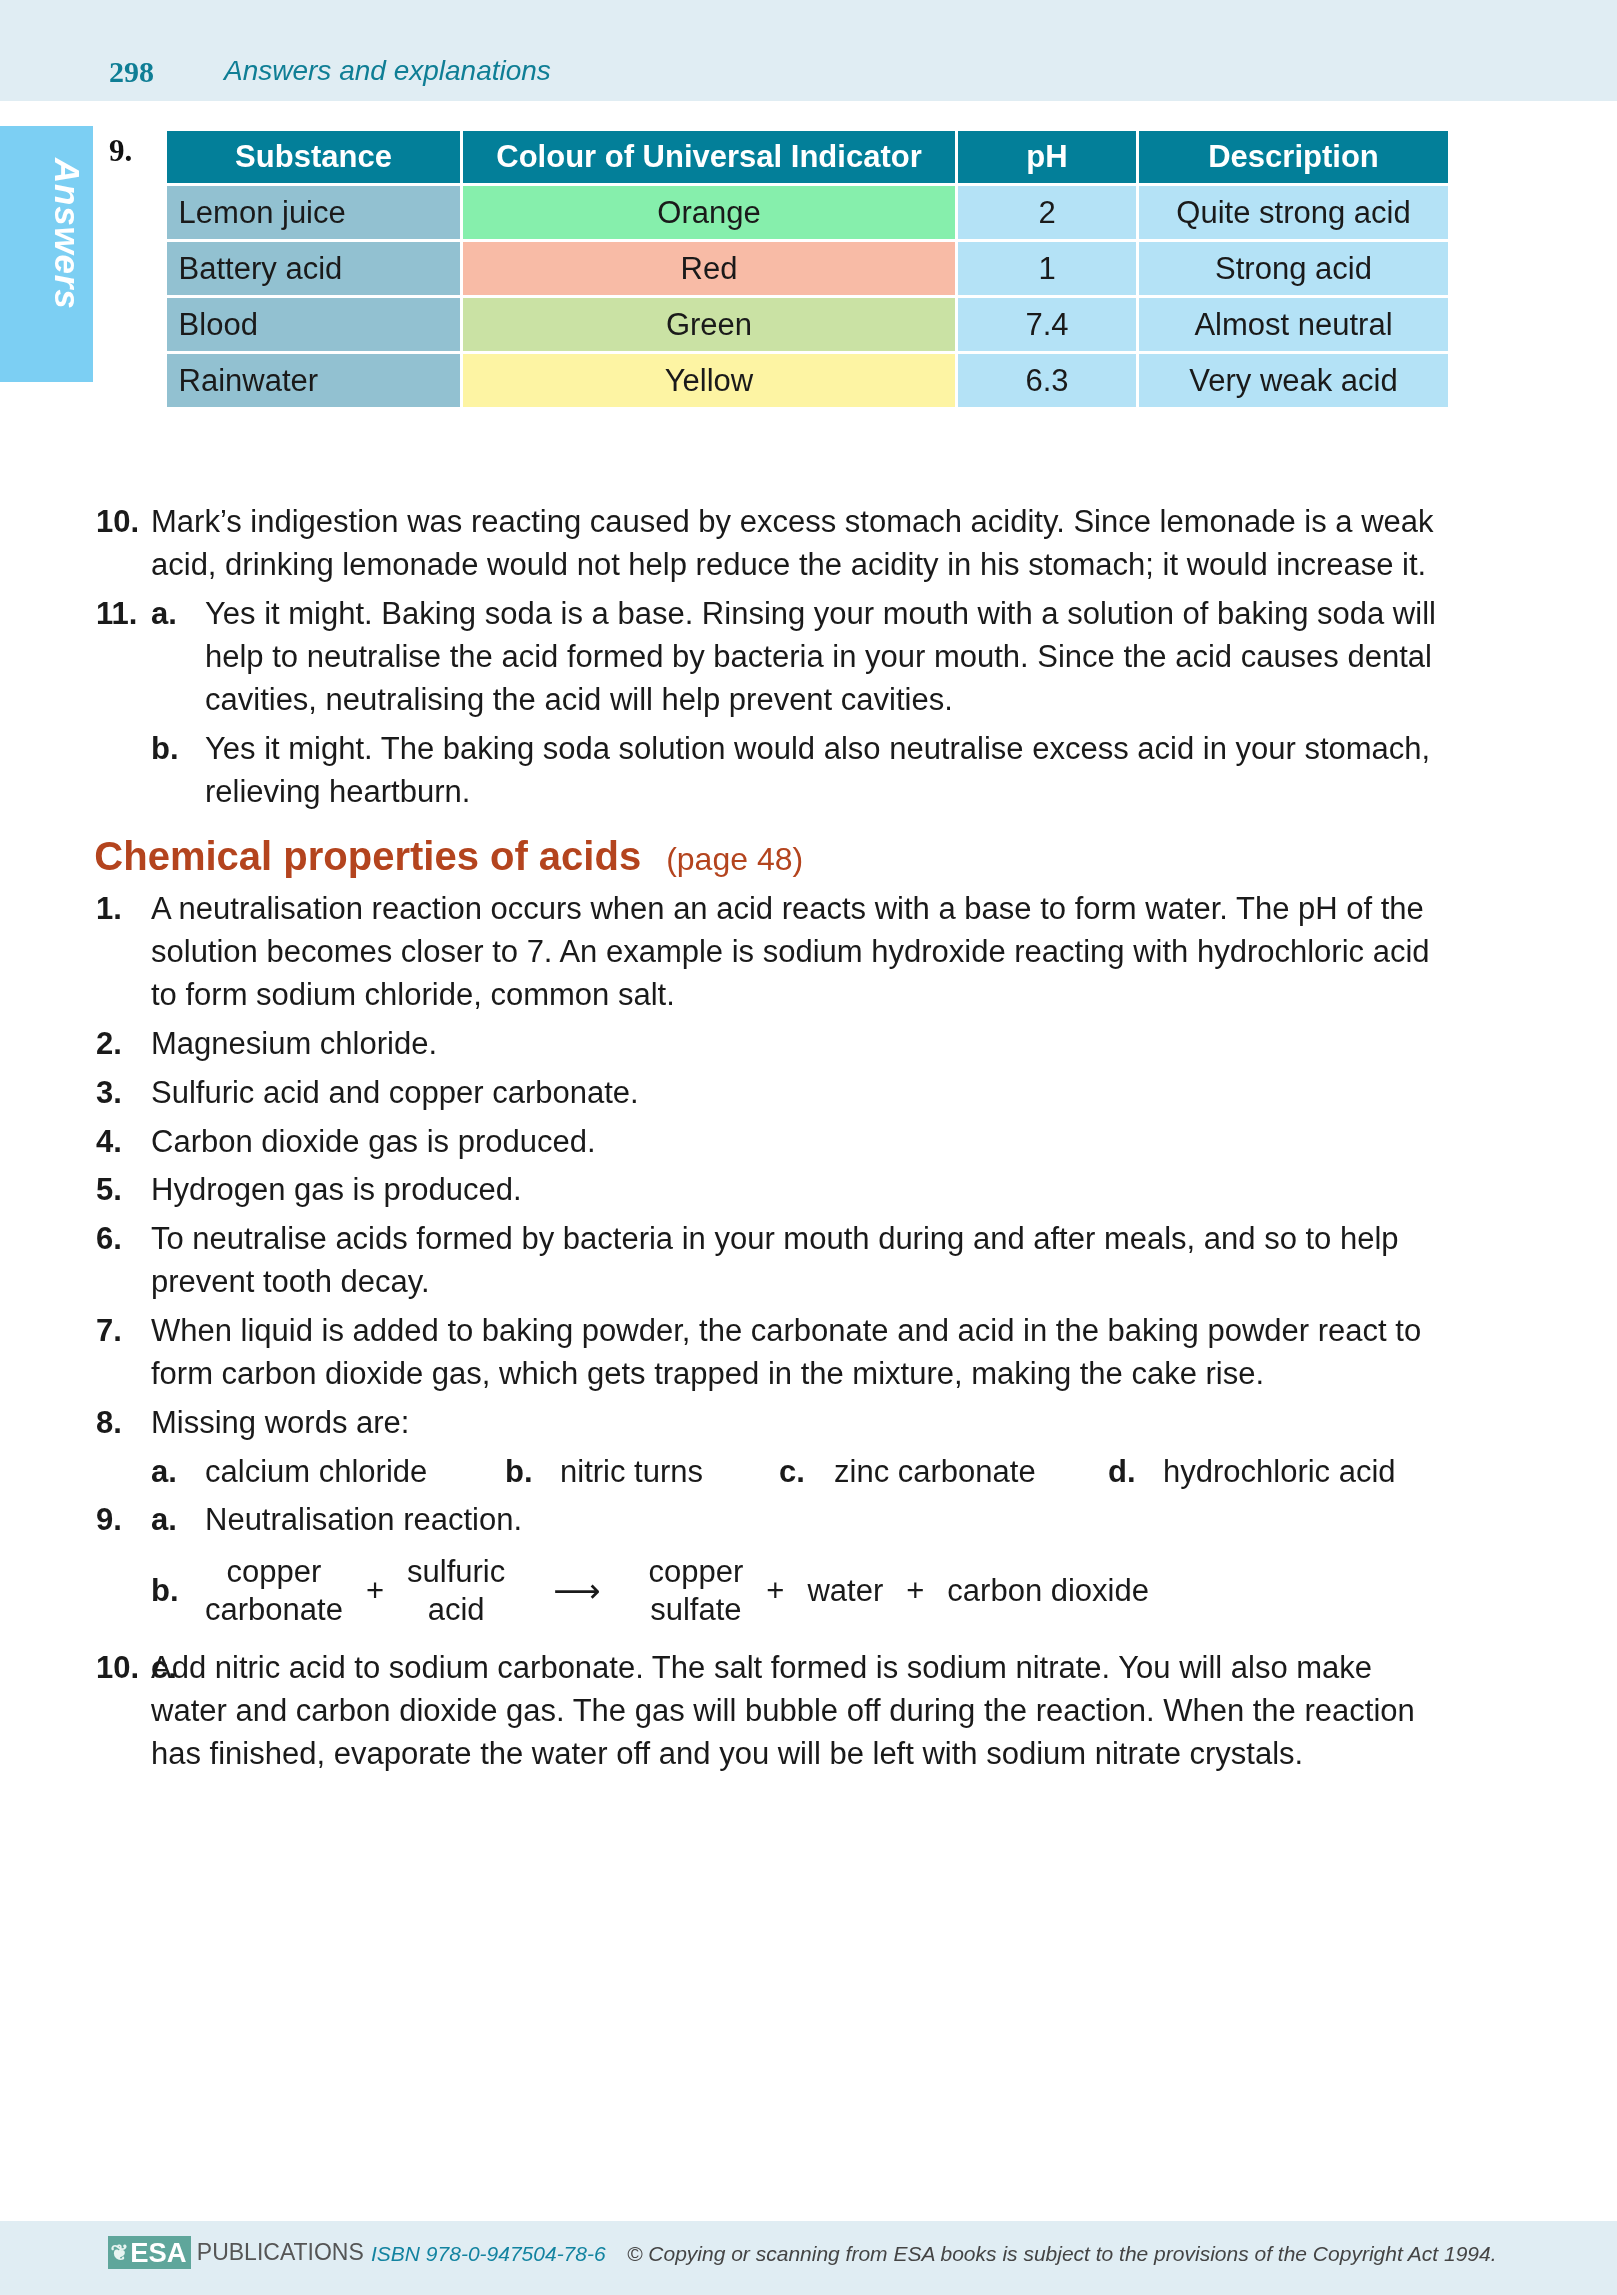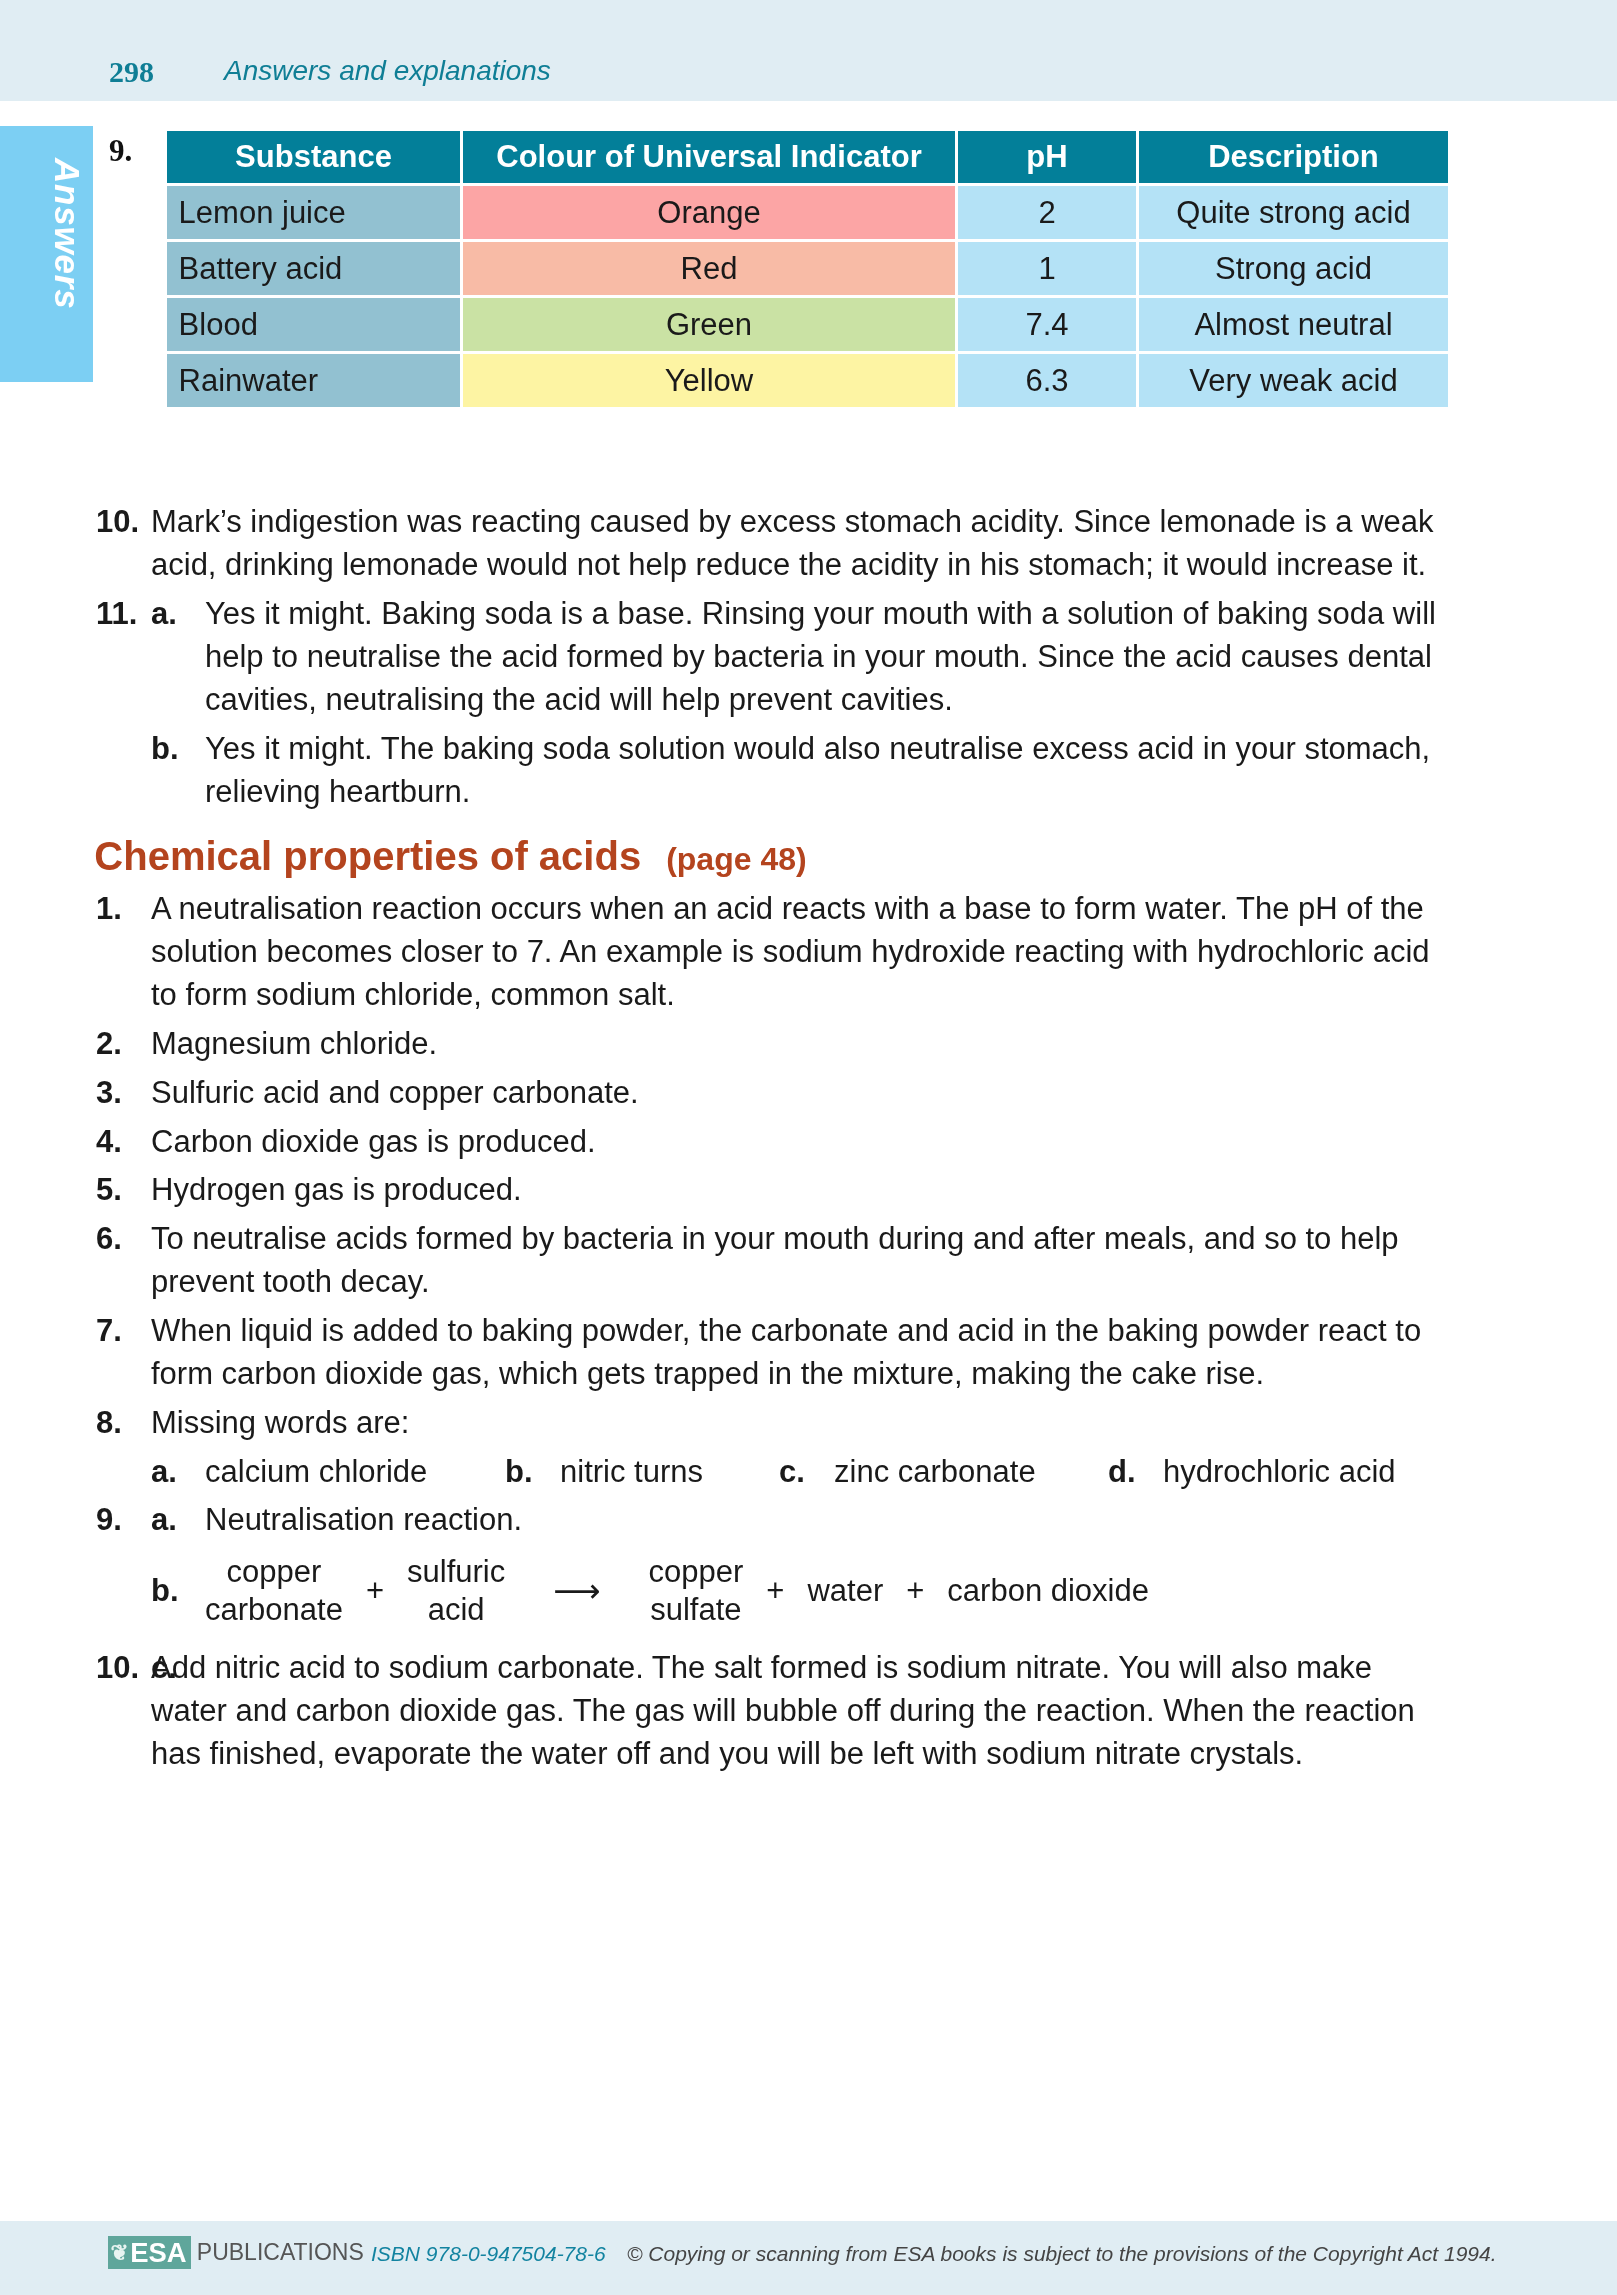--- a/index.html
+++ b/index.html
@@ -55,21 +55,21 @@
   .item .num {
     position: absolute; left: 0; top: 0; font-weight: bold;
   }
   .sub-item { position: relative; padding-left: 109px; margin-bottom: 5.8px; }
   .sub-item .num { position: absolute; left: 0; top: 0; font-weight: bold; }
   .sub-item .letter { position: absolute; left: 55px; top: 0; font-weight: bold; }
   .section-heading {
     font-size: 40px; font-weight: bold; color: #b4441e; margin: 18.3px 0 3.3px -1.7px;
     line-height: 50px;
   }
-  .section-heading .pageref { font-weight: bold; font-size: 32px; color: #b4441e; margin-left: 25px; }
+  .section-heading .pageref { font-weight: normal; font-size: 32px; color: #b4441e; margin-left: 25px; }
   .words-row { display: flex; padding-left: 55px; margin-bottom: 5.8px; }
   .words-row .w { display: flex; }
   .words-row .w .letter { font-weight: bold; width: 54px; }
   .equation {
     display: flex; align-items: center; padding-left: 55px; margin: 11.6px 0 16.6px 0;
     line-height: 38px;
   }
   .equation .letter { font-weight: bold; width: 54px; }
   .eq-term { text-align: center; }
   .eq-op { margin: 0 23px; }
@@ -112,21 +112,21 @@
     <tr>
       <th style="width:283px;">Substance</th>
       <th style="width:482px;">Colour of Universal Indicator</th>
       <th style="width:168px;">pH</th>
       <th>Description</th>
     </tr>
   </thead>
   <tbody id="table-body">
     <tr>
       <td class="sub">Lemon juice</td>
-      <td class="col" style="background: #fca5a5;">Orange</td>
+      <td class="col" style="background: #86efac;">Orange</td>
       <td class="ph">2</td>
       <td class="desc">Quite strong acid</td>
     </tr>
     <tr>
       <td class="sub">Battery acid</td>
       <td class="col" style="background: rgb(248, 187, 166);">Red</td>
       <td class="ph">1</td>
       <td class="desc">Strong acid</td>
     </tr>
     <tr>

